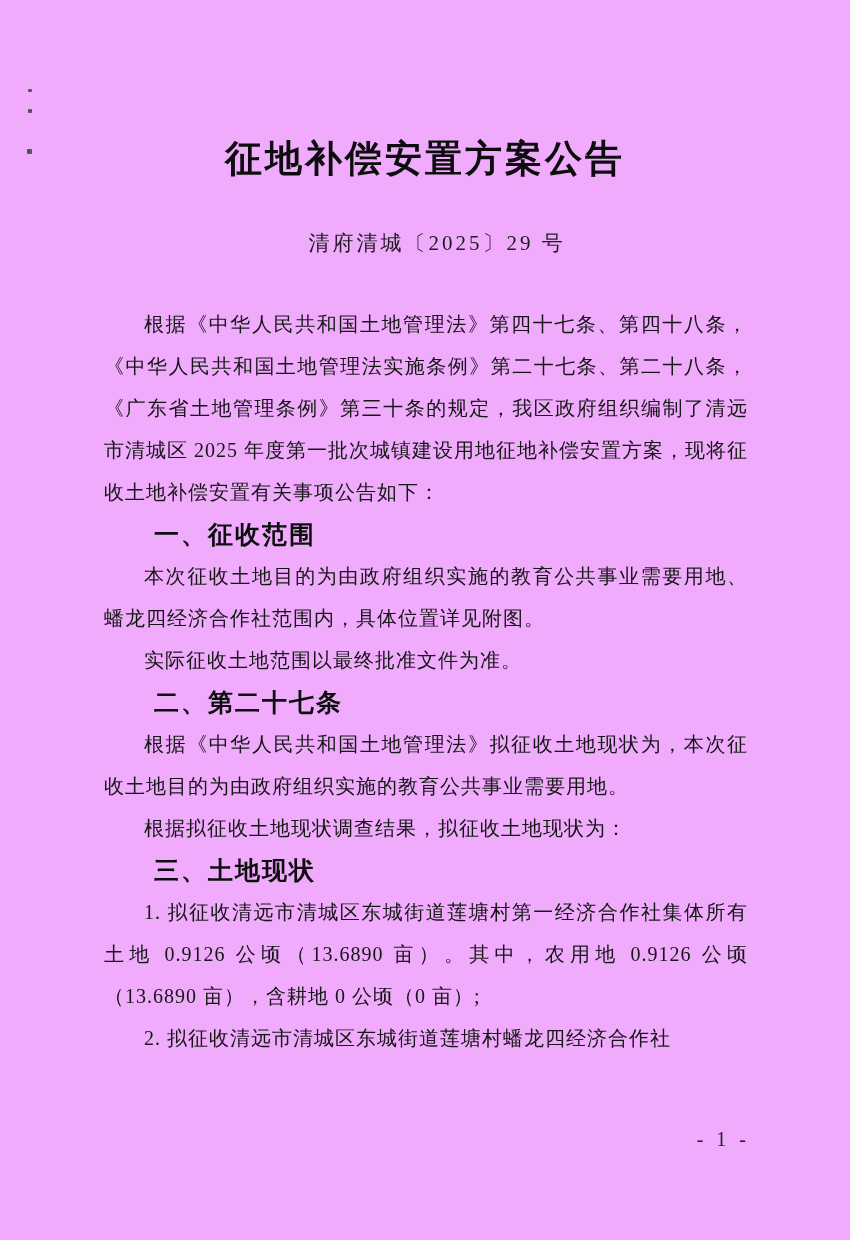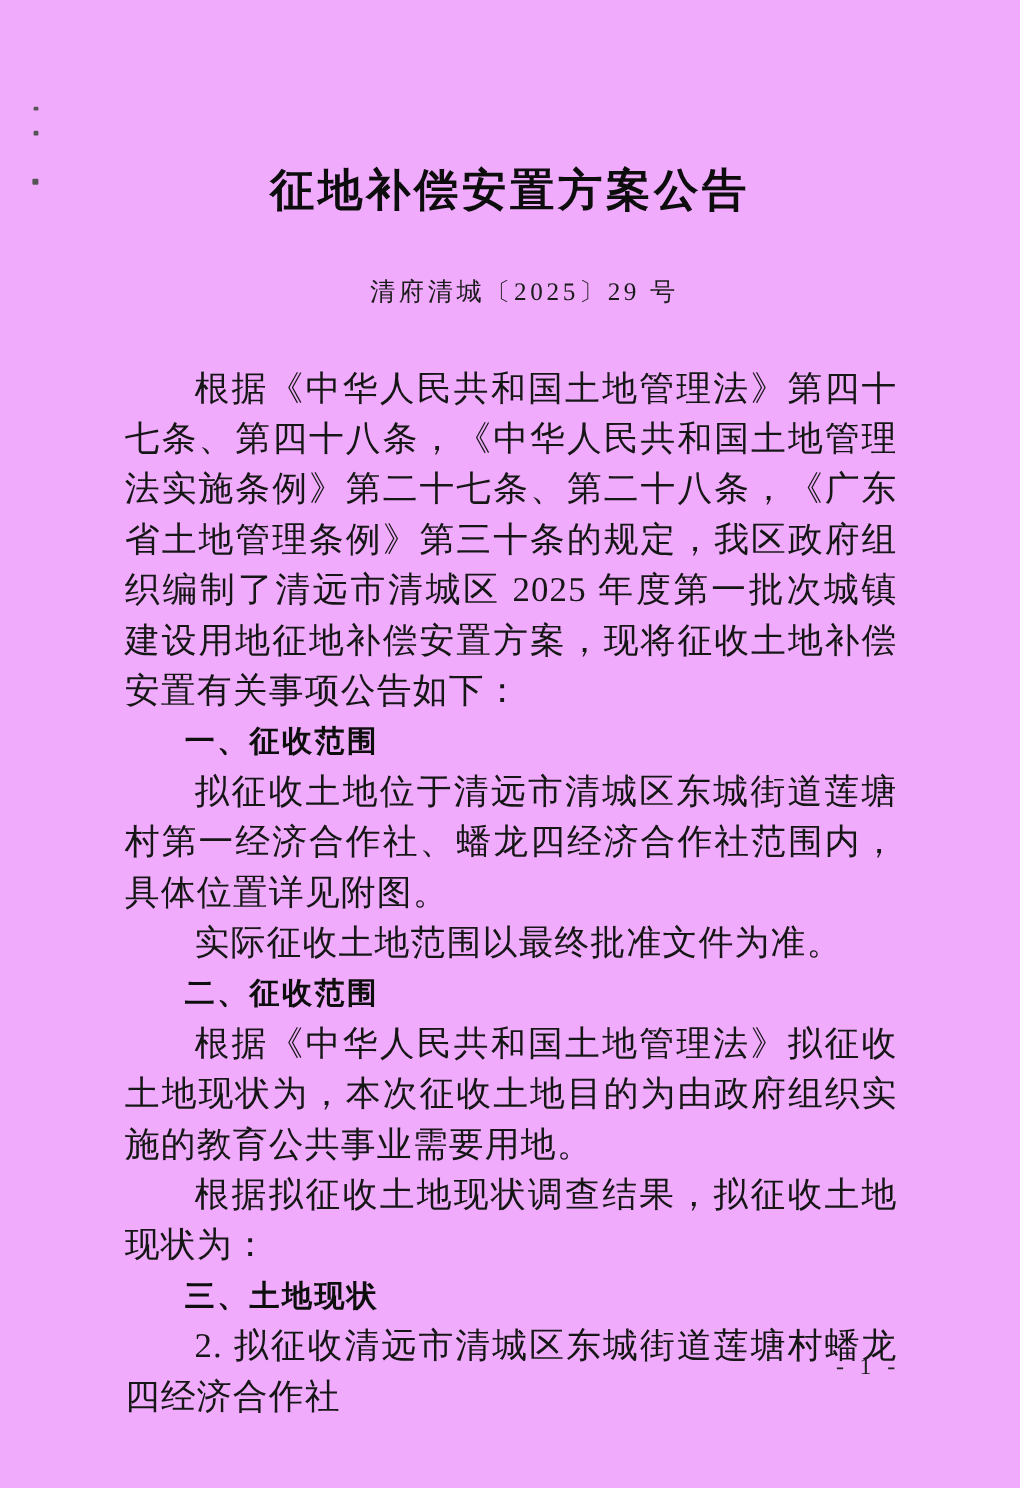--- a/index.html
+++ b/index.html
@@ -40,21 +40,21 @@
     letter-spacing: 3px;
     color: #1b1b1b;
   }
   .doc-body {
     position: absolute;
     top: 303px;
     left: 104px;
     width: 644px;
   }
   .para {
-    font-size: 29px;
+    font-size: 20px;
     line-height: 42px;
     text-align: justify;
     text-justify: inter-ideograph;
     text-indent: 2em;
     letter-spacing: 1px;
     color: #161616;
   }
   .para.heading {
     font-family: Liberation Sans, sans-serif;
     font-weight: bold;
@@ -81,24 +81,25 @@
   <div class="speck" style="left:28px; top:109px; width:4px; height:4px;"></div>
   <div class="speck" style="left:27px; top:149px; width:5px; height:5px;"></div>
 
   <div class="doc-title">征地补偿安置方案公告</div>
 
   <div class="doc-number">清府清城〔2025〕29 号</div>
 
   <div class="doc-body">
     <p class="para">根据《中华人民共和国土地管理法》第四十七条、第四十八条，《中华人民共和国土地管理法实施条例》第二十七条、第二十八条，《广东省土地管理条例》第三十条的规定，我区政府组织编制了清远市清城区 2025 年度第一批次城镇建设用地征地补偿安置方案，现将征收土地补偿安置有关事项公告如下：</p>
     <p class="para heading">一、征收范围</p>
-    <p class="para">拟征收土地位于清远市清城区东城街道莲塘村第一经济合作社、蟠龙四经济合作社范围内，具体位置详见附图。</p>
+    <p class="para">本次征收土地目的为由政府组织实施的教育公共事业需要用地、蟠龙四经济合作社范围内，具体位置详见附图。</p>
     <p class="para">实际征收土地范围以最终批准文件为准。</p>
-    <p class="para heading">二、征收范围</p>
+    <p class="para heading">二、第二十七条</p>
     <p class="para">根据《中华人民共和国土地管理法》拟征收土地现状为，本次征收土地目的为由政府组织实施的教育公共事业需要用地。</p>
     <p class="para">根据拟征收土地现状调查结果，拟征收土地现状为：</p>
     <p class="para heading">三、土地现状</p>
+    <p class="para">1. 拟征收清远市清城区东城街道莲塘村第一经济合作社集体所有土地 0.9126 公顷（13.6890 亩）。其中，农用地 0.9126 公顷（13.6890 亩），含耕地 0 公顷（0 亩）;</p>
     <p class="para">2. 拟征收清远市清城区东城街道莲塘村蟠龙四经济合作社</p>
   </div>
 
   <div class="page-number">- 1 -</div>
 
 </div>
 
 </body></html>

